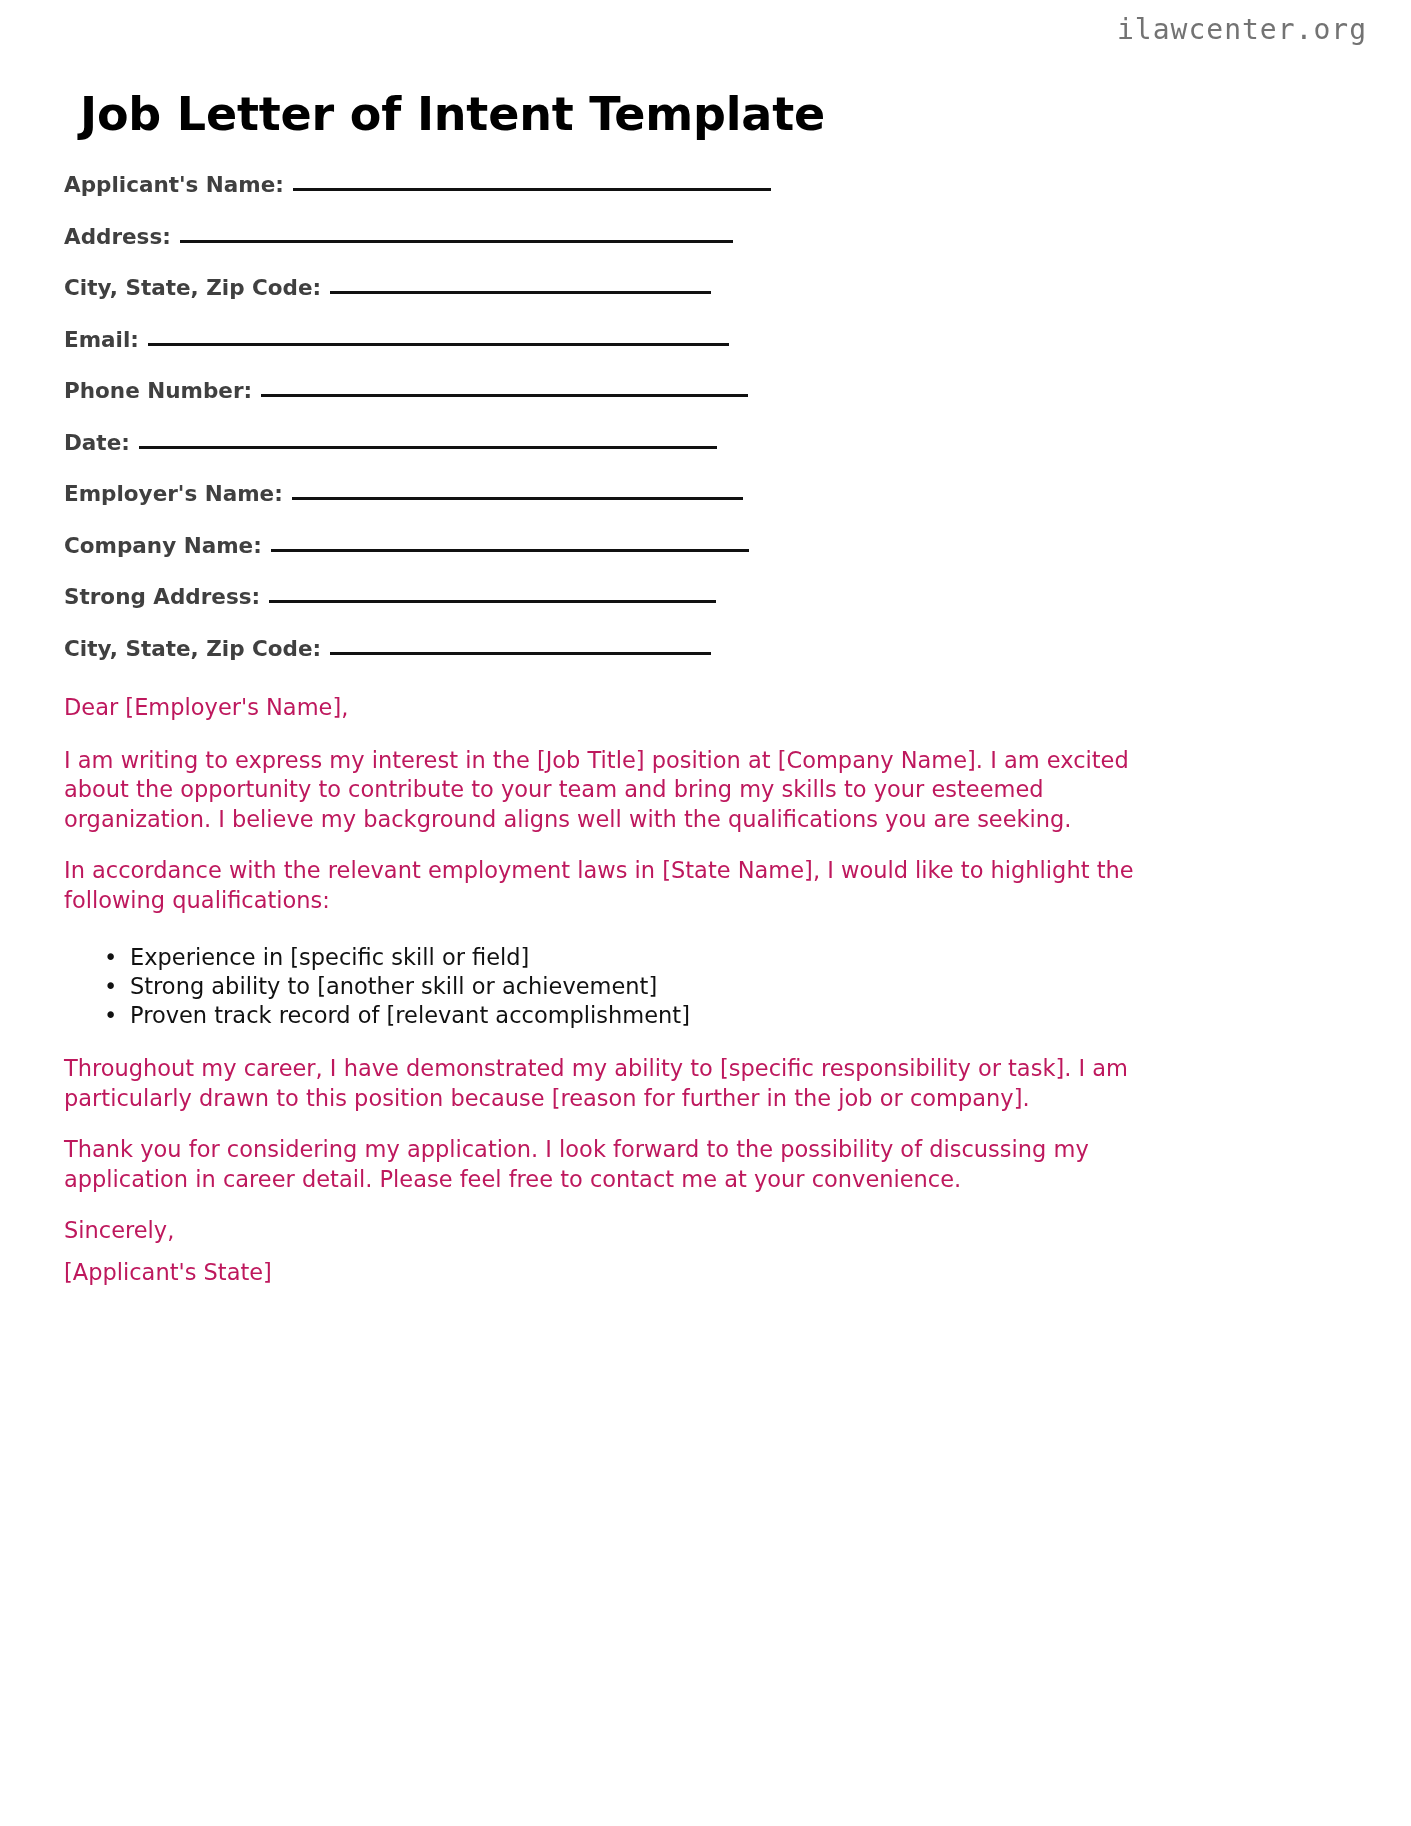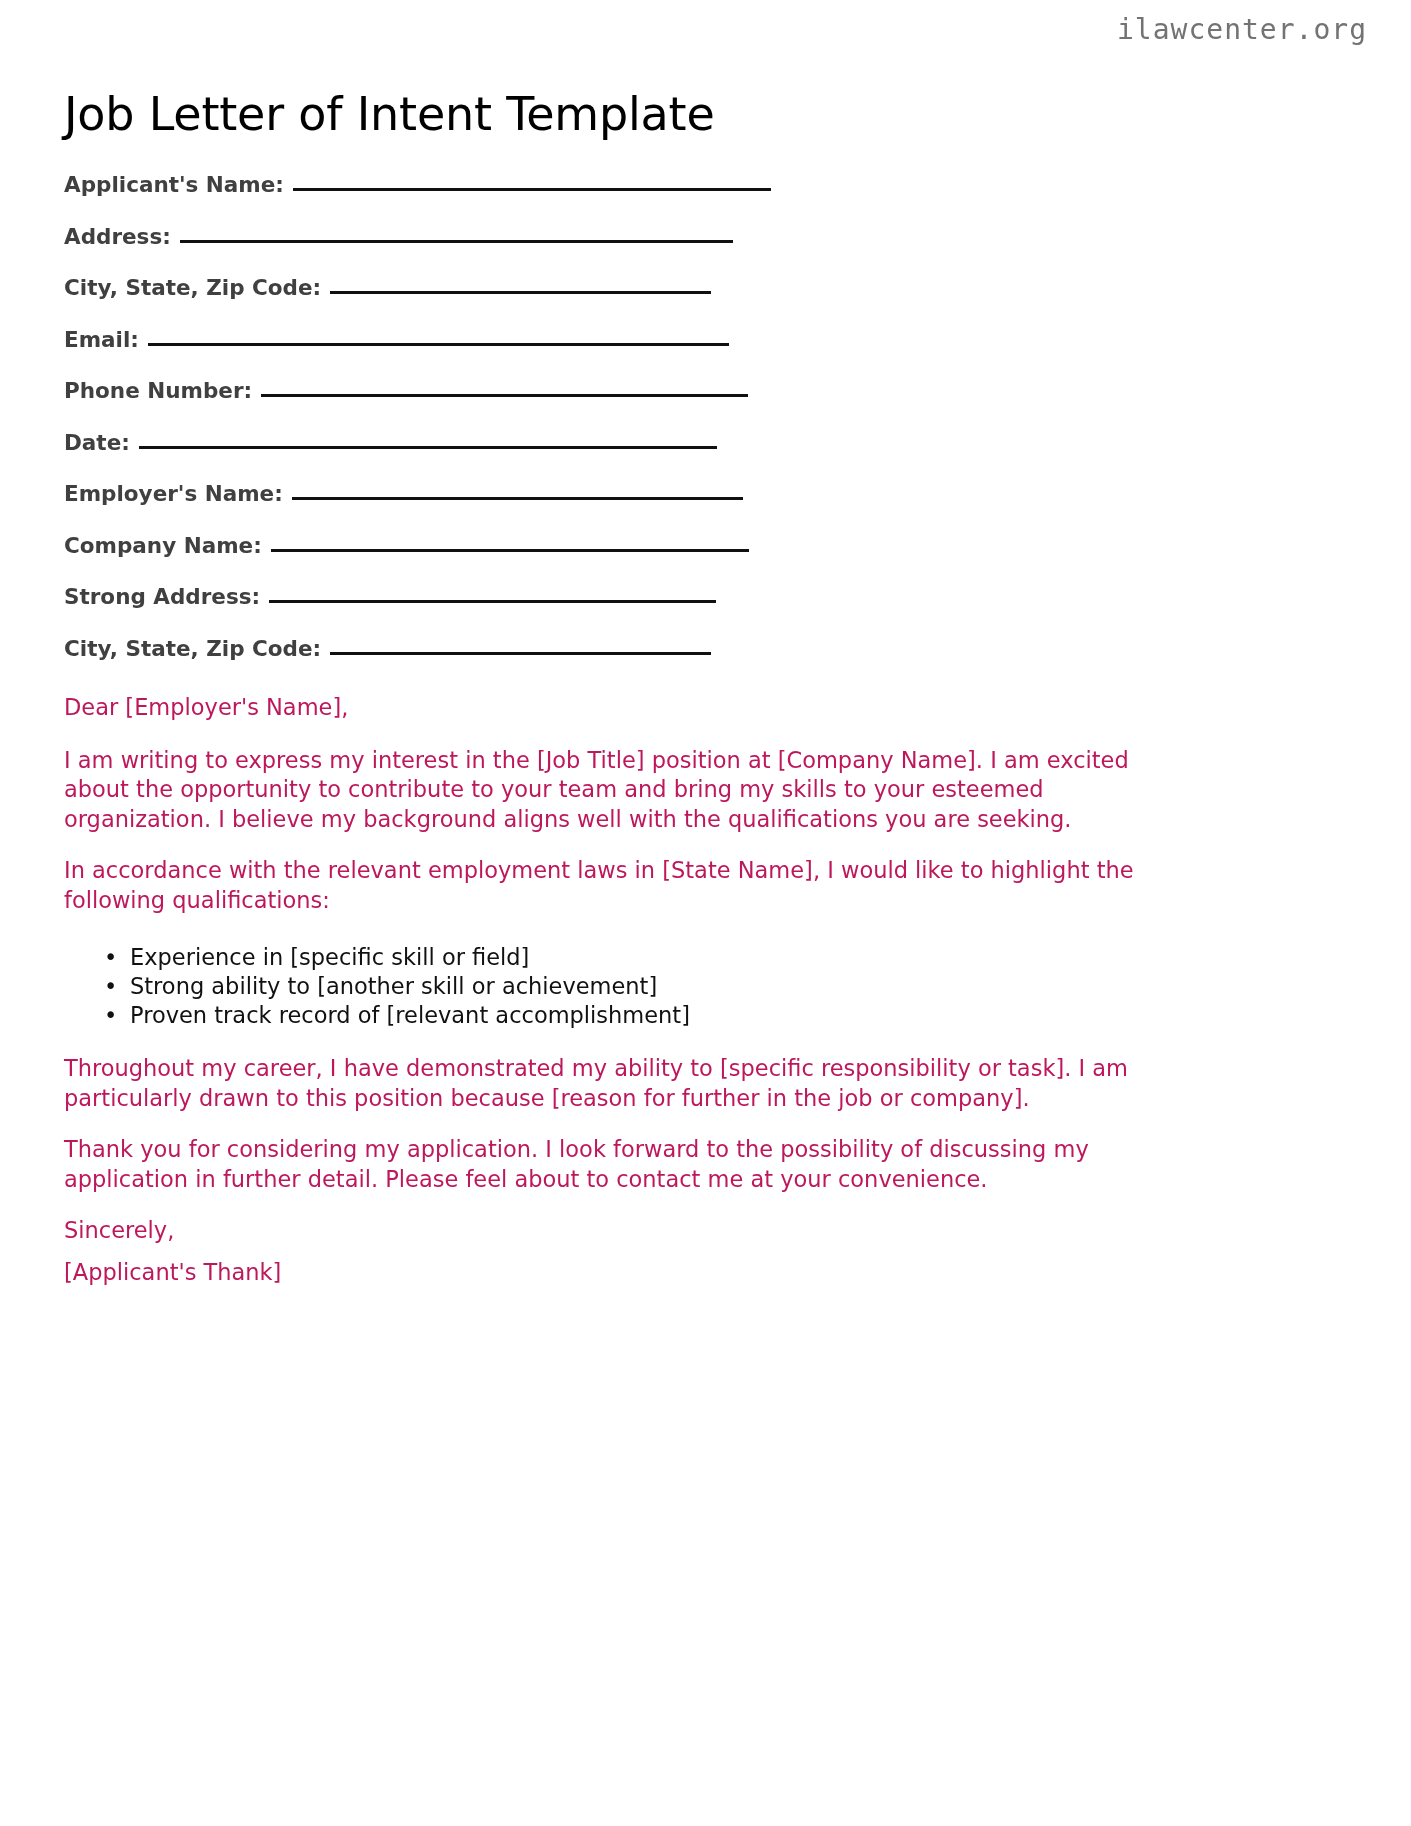--- a/index.html
+++ b/index.html
@@ -34,25 +34,25 @@
     font-size: 28px;
     letter-spacing: 1px;
     color: #737373;
     white-space: nowrap;
     line-height: 1;
   }
 
   
   .doc-title {
     position: absolute;
-    left: 64px;
+    left: 80px;
     top: 86px;
     margin: 0;
     font-family: "DejaVu Sans", sans-serif;
-    font-weight: normal;
+    font-weight: bold;
     font-size: 46px;
     line-height: 56px;
     letter-spacing: -0.2px;
     color: #000000;
     white-space: nowrap;
   }
 
   
   .fields {
     position: absolute;
@@ -195,20 +195,20 @@
 
     <ul class="bullets">
 
     <li><span class="bullet-dot">•</span><span>Experience in [specific skill or field]</span></li>
         <li><span class="bullet-dot">•</span><span>Strong ability to [another skill or achievement]</span></li>
         <li><span class="bullet-dot">•</span><span>Proven track record of [relevant accomplishment]</span></li>
       </ul>
 
     <p class="para">Throughout my career, I have demonstrated my ability to [specific responsibility or task]. I am particularly drawn to this position because [reason for further in the job or company].</p>
 
-    <p class="para">Thank you for considering my application. I look forward to the possibility of discussing my application in further detail. Please feel about to contact me at your convenience.</p>
+    <p class="para">Thank you for considering my application. I look forward to the possibility of discussing my application in career detail. Please feel free to contact me at your convenience.</p>
 
     <p class="para sign-off">Sincerely,</p>
 
-    <p class="para sign-name">[Applicant's Thank]</p>
+    <p class="para sign-name">[Applicant's State]</p>
 
   </div>
 </div>
 
 </body></html>

